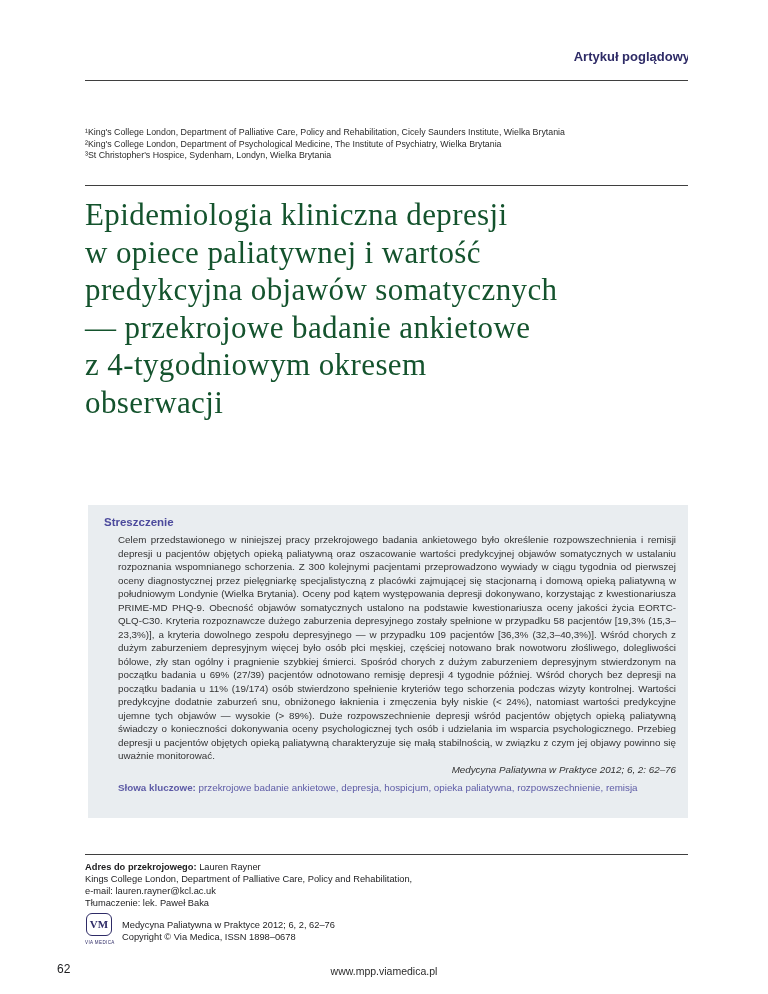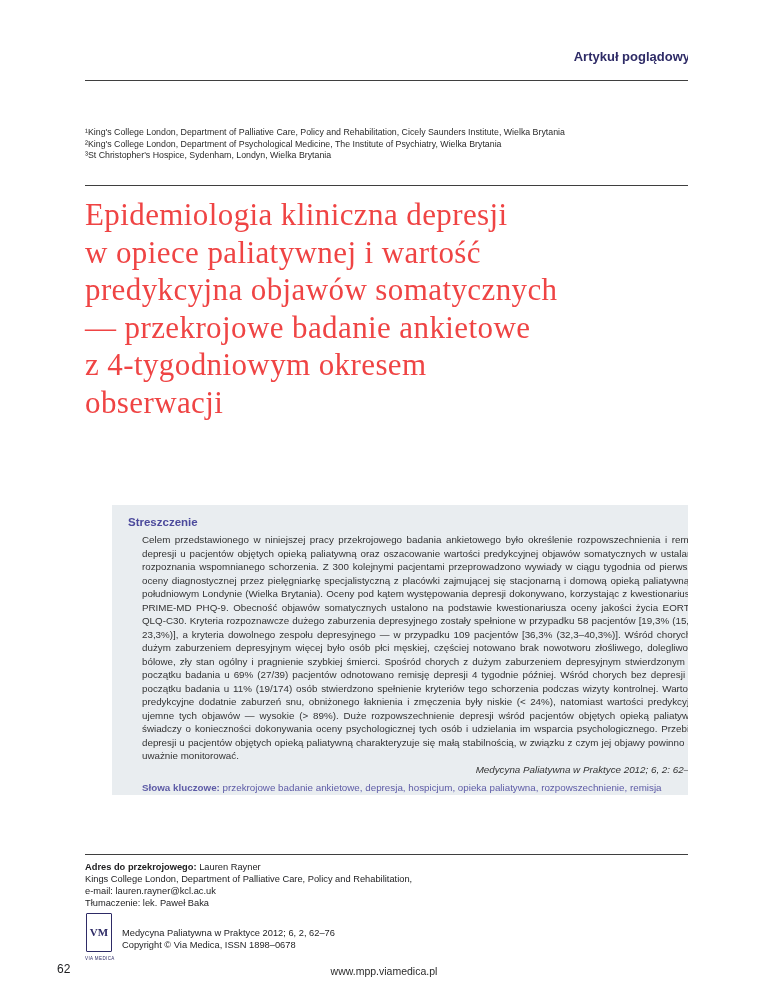--- a/index.html
+++ b/index.html
@@ -24,47 +24,47 @@
     position: absolute; top: 91px; left: 85px; width: 610px;
     font-size: 12.5px; font-weight: 700; line-height: 16px; color: #1d1d1f;
   }
   .affiliations {
     position: absolute; top: 127px; left: 85px; width: 610px;
     font-size: 8.8px; line-height: 11.5px; color: #2b2b2b;
   }
   .title {
     position: absolute; top: 196px; left: 85px; width: 620px; margin: 0;
     font-family: "Liberation Serif", serif; font-weight: 400;
-    font-size: 31px; line-height: 37.5px; letter-spacing: 0.4px; color: #ef4444;
+    font-size: 31px; line-height: 37.5px; letter-spacing: 0.4px; color: #14532d;
   }
   .title span { display: block; }
   .reprint {
     position: absolute; top: 419px; left: 85px; width: 605px;
     font-size: 11.5px; font-weight: 700; color: #1d1d1f;
   }
   .abstract-box {
     position: absolute; top: 505px; left: 88px; width: 602px;
-    box-sizing: border-box; background: #e9edf0; padding: 11px 14px 0 16px; margin-left: 24px;
+    box-sizing: border-box; background: #e9edf0; padding: 11px 14px 23px 16px;
   }
   .abstract-heading { font-size: 11.5px; font-weight: 700; color: #4c4a9c; margin-bottom: 5px; }
   .abstract-body { margin-left: 14px; font-size: 9.8px; line-height: 13.5px; color: #333333; }
   .abstract-text { margin: 0; text-align: justify; }
   .abstract-ref { text-align: right; font-style: italic; }
   .keywords { margin-top: 5px; color: #5d5ba6; }
   .kw-label { font-weight: 700; }
   .correspondence {
     position: absolute; top: 861px; left: 85px; width: 605px;
     font-size: 9.3px; line-height: 12px; color: #1d1d1f;
   }
   .bold { font-weight: 700; }
   .corr-pub { display: flex; align-items: center; gap: 9px; margin-top: 4px; }
   .logo { width: 28px; text-align: center; color: #2e2b66; flex: 0 0 auto; }
   .logo-mark {
     font-family: "Liberation Serif", serif; font-weight: 700; font-size: 11px;
-    border: 1px solid #2e2b66; border-radius: 1px; padding: 12px 3px;
+    border: 1px solid #2e2b66; border-radius: 6px; padding: 4px 3px;
     display: inline-block; line-height: 13px;
   }
   .logo-caption { font-size: 4.5px; letter-spacing: 0.4px; margin-top: 1px; white-space: nowrap; }
   .pub-lines { font-size: 9.3px; line-height: 12px; }
   .footer-page { position: absolute; top: 962px; left: 57px; font-size: 12px; color: #1d1d1f; }
   .footer-url {
     position: absolute; top: 965px; left: 0; width: 768px;
     text-align: center; font-size: 10.5px; color: #2b2b2b;
   }
 </style>

